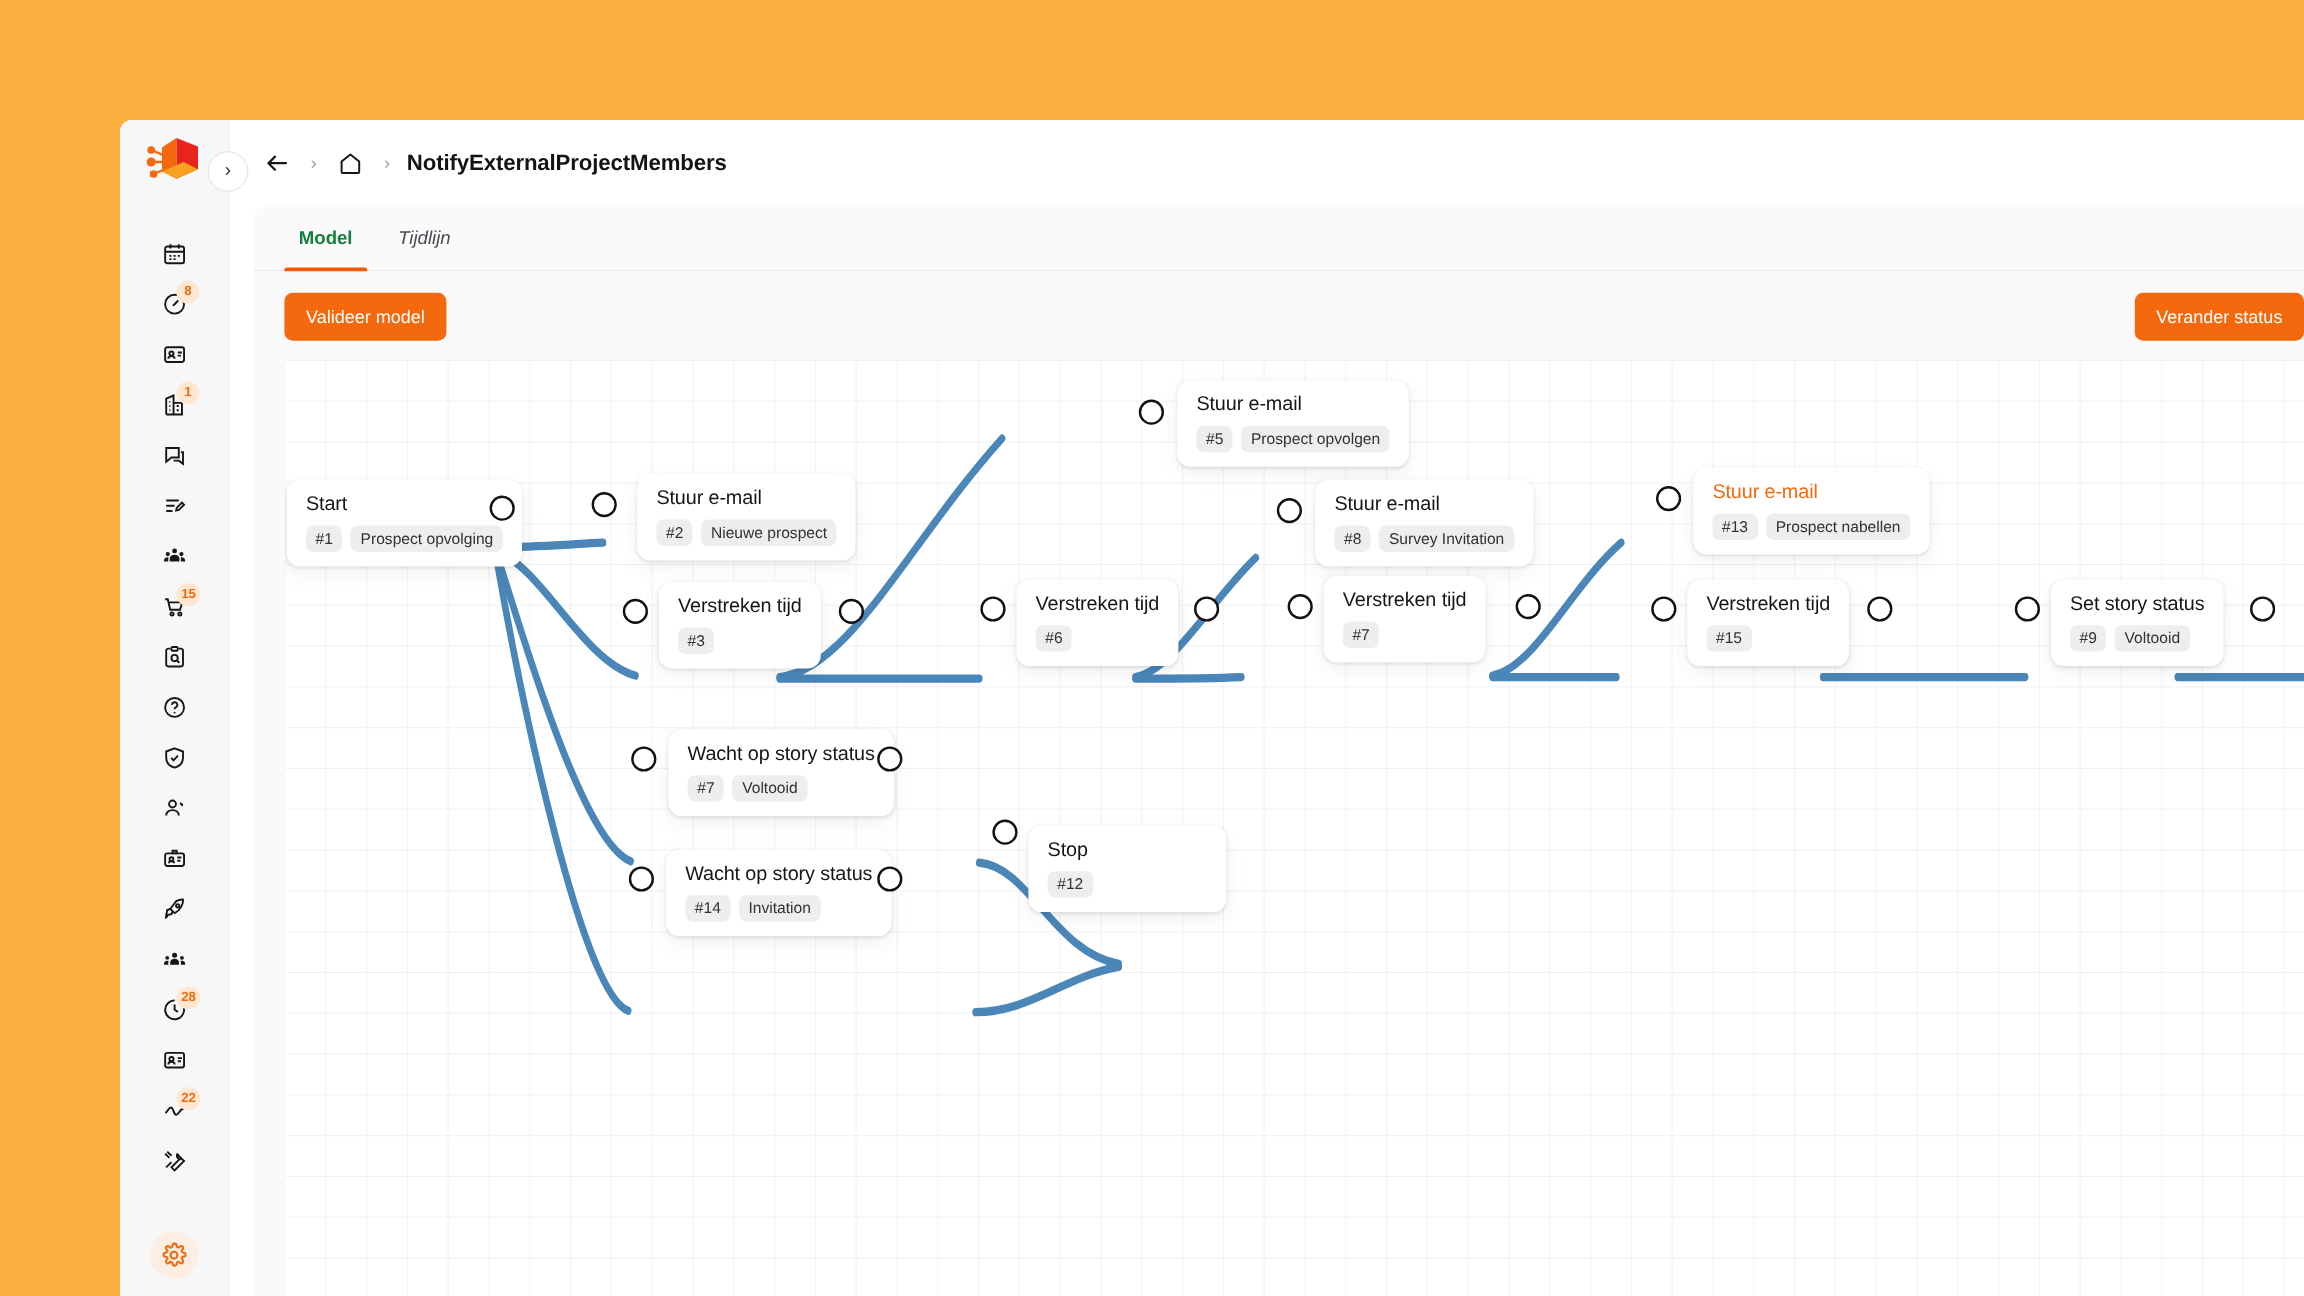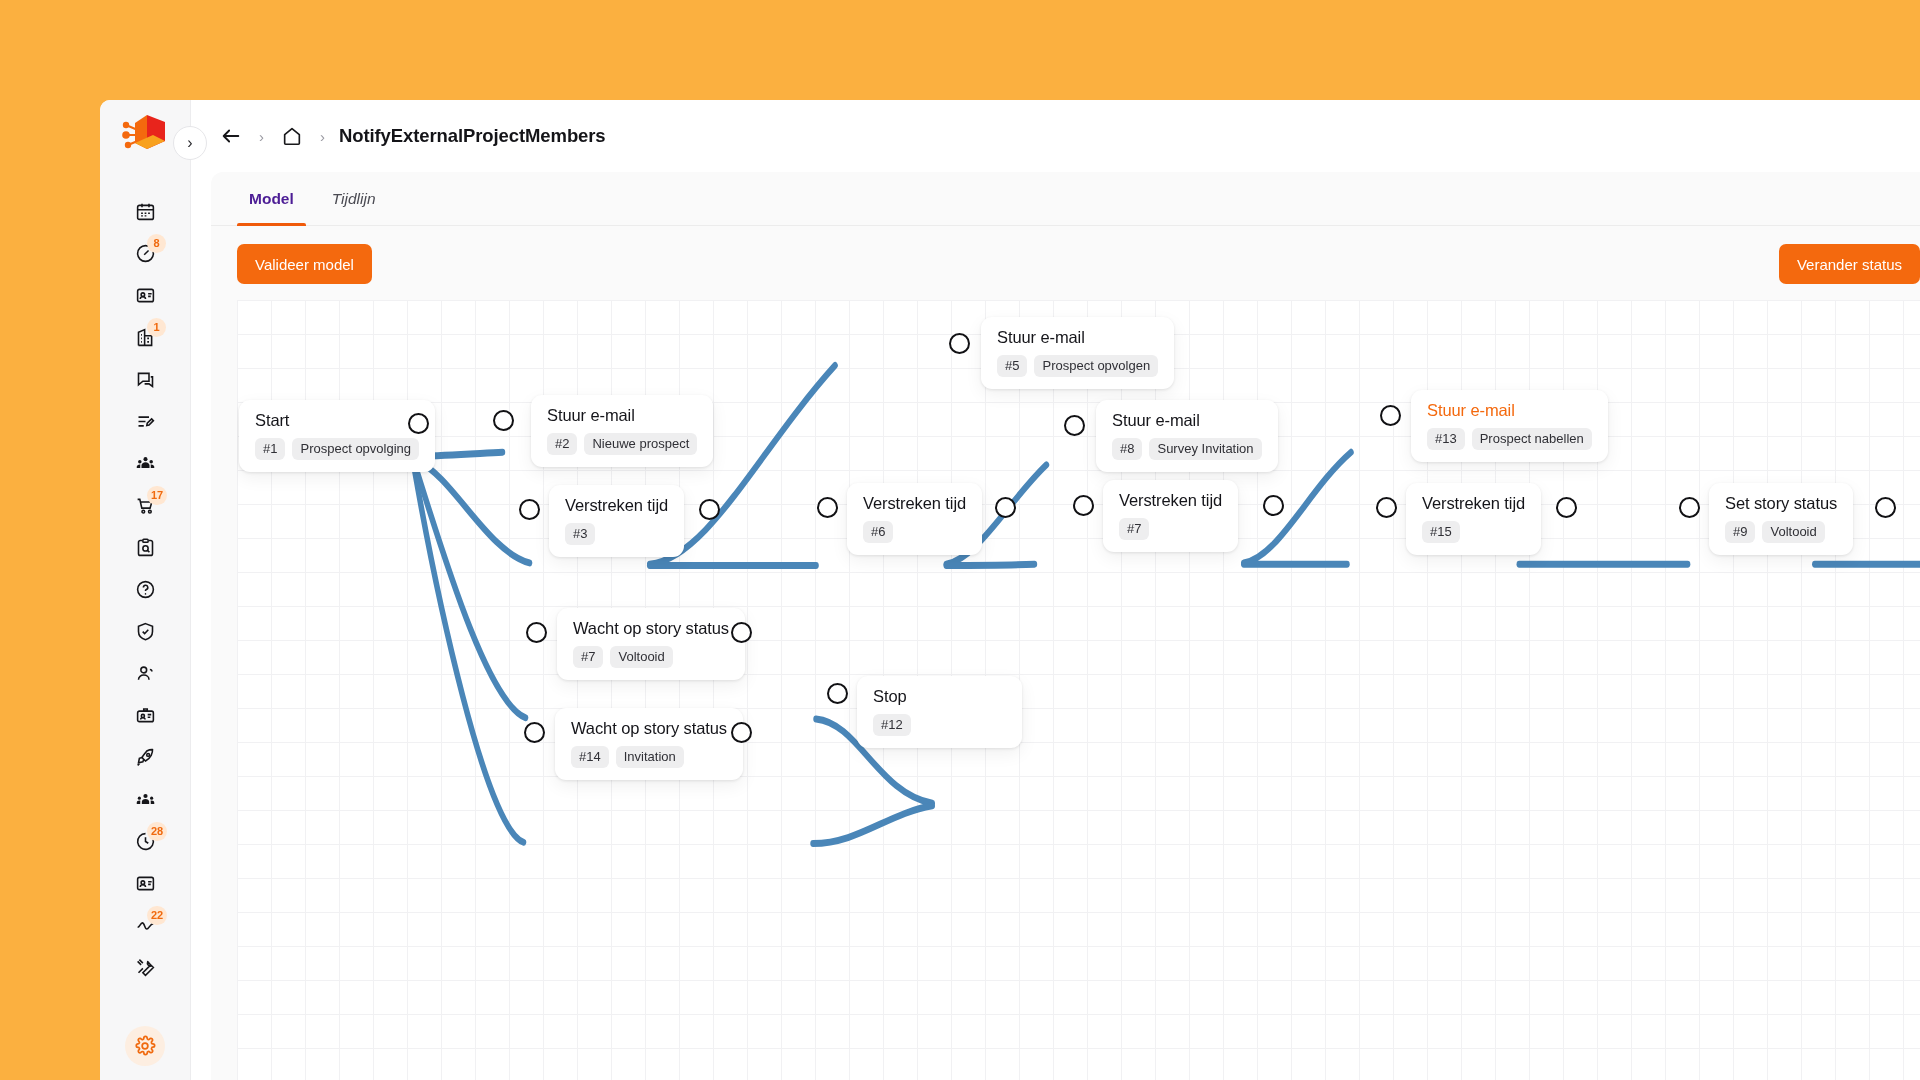--- a/index.html
+++ b/index.html
@@ -142,21 +142,21 @@
     flex: 0 0 54px;
   }
   .tab {
     display: flex; align-items: center;
     padding: 0 12px;
     font-size: 15.5px;
     color: #4a4a52;
     position: relative;
   }
   .tab + .tab { margin-left: 14px; font-style: italic; }
-  .tab.active { color: #4c1d95; font-weight: 600; }
+  .tab.active { color: #15803d; font-weight: 600; }
   .tab.active::after {
     content: "";
     position: absolute;
     left: 0; right: 0; bottom: -1px;
     height: 3px; background: #F05A0A;
     border-radius: 2px 2px 0 0;
   }
   .toolbar {
     padding: 18px 0 16px 26px;
     display: flex; gap: 14px;
@@ -296,21 +296,21 @@
               <circle cx="18.5" cy="10" r="2"></circle>
               <path d="M12 10.5c-2.6 0-4.6 1.6-4.6 3.6V17h9.2v-2.9c0-2-2-3.6-4.6-3.6ZM5.5 13c-1.9 0-3.5 1.2-3.5 2.7V17h4v-2.9c0-.4.1-.7.2-1.1Zm13 0c1.9 0 3.5 1.2 3.5 2.7V17h-4v-2.9c0-.4-.1-.7-.2-1.1Z"></path>
             </svg>
         </div>
         <div class="nav-item">
           <svg viewBox="0 0 24 24" fill="none" stroke="currentColor" stroke-width="1.8">
               <path d="M3 5h2.5l2.3 10h9.4l2-7H7"></path>
               <circle cx="9.5" cy="19" r="1.5"></circle>
               <circle cx="17" cy="19" r="1.5"></circle>
             </svg>
-          <span class="badge">17</span>
+          <span class="badge">15</span>
         </div>
         <div class="nav-item">
           <svg viewBox="0 0 24 24" fill="none" stroke="currentColor" stroke-width="1.8">
               <path d="M8 4H6a2 2 0 0 0-2 2v13a2 2 0 0 0 2 2h12a2 2 0 0 0 2-2V6a2 2 0 0 0-2-2h-2"></path>
               <rect x="9" y="2.5" width="6" height="3.5" rx="1"></rect>
               <circle cx="12" cy="13" r="3"></circle>
               <path d="m14.3 15.3 2.2 2.2"></path>
             </svg>
         </div>
         <div class="nav-item">
@@ -552,21 +552,21 @@
           <div class="node" style="left:318px; top:408px;">
             <div class="node-title">Wacht op story status</div>
             <div class="node-meta">
               <span class="chip">#14</span>
               <span class="chip">Invitation</span>
             </div>
           </div>
           <div class="port" style="left:287px; top:422px;"></div>
           <div class="port" style="left:494px; top:422px;"></div>
 
-          <div class="node" style="left:620px; top:376px; min-width:165px;">
+          <div class="node" style="left:620px; top:388px; min-width:165px;">
             <div class="node-title">Stop</div>
             <div class="node-meta">
               <span class="chip">#12</span>
             </div>
           </div>
           <div class="port" style="left:590px; top:383px;"></div>
 
         </div>
       </div>
     </div>

